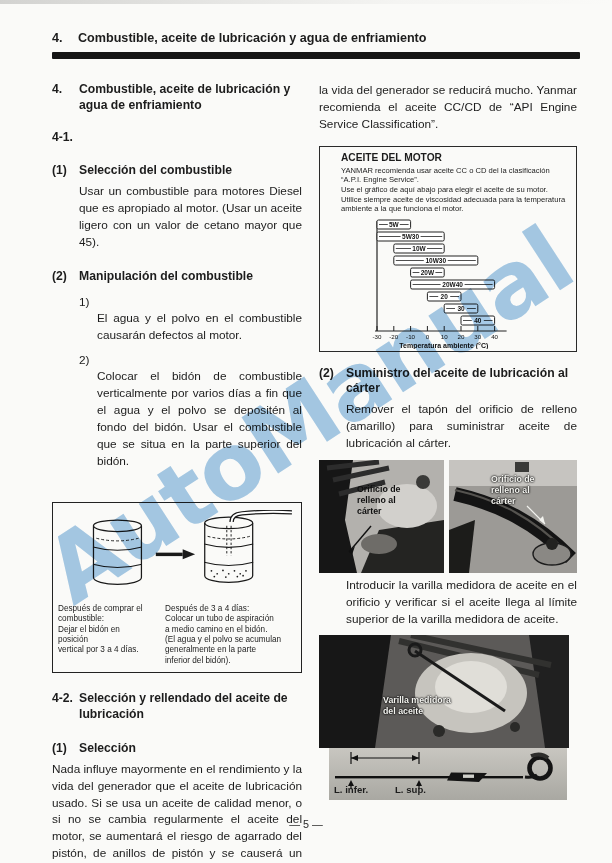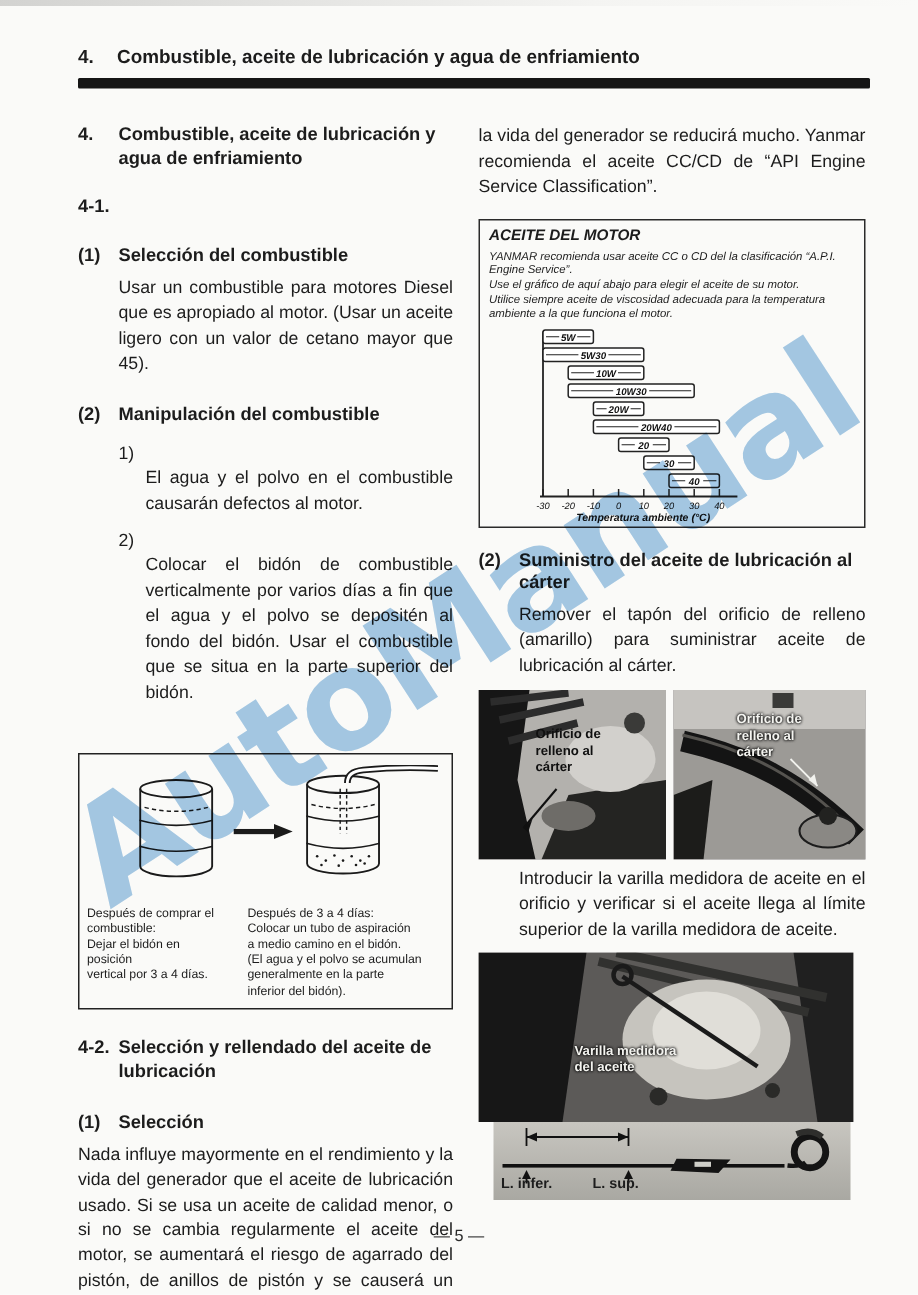--- a/index.html
+++ b/index.html
@@ -35,21 +35,21 @@
   .body{font-size:11.8px;line-height:16.9px;margin:4px 0 0 0;}
   .indent{margin-left:27px;}
   .just{text-align:justify;}
   .listitem{display:flex;margin-left:27px;margin-top:9px;}
   .li-num{width:18px;flex:none;font-size:11.8px;line-height:16.9px;}
   .li-text{flex:1;margin:0;}
   .figure-box{border:1.5px solid #222;margin-top:32px;padding:7px 3px 6px 5px;box-sizing:border-box;width:100%;}
   .fig-captions{display:flex;gap:5px;margin-top:2px;font-size:8.2px;line-height:10.4px;white-space:pre-line;}
   .fig-cap-l{width:102px;flex:none;}
   .fig-cap-r{flex:1;}
-  .chart-box{border:1.2px solid #2a2a2a;margin-top:13px;padding:5px 5px 2px 6px;box-sizing:border-box;width:100%;font-style:italic;}
+  .chart-box{border:1.2px solid #2a2a2a;margin-top:13px;padding:5px 5px 2px 21px;box-sizing:border-box;width:100%;}
   .chart-title{font-weight:bold;font-size:10.2px;line-height:12px;}
   .chart-notes{font-size:7.6px;line-height:9.6px;margin-top:2px;}
   .chart-svg{display:block;margin-top:3px;}
   .photo{position:relative;overflow:hidden;background:#8a8886;}
   .photo-row{display:flex;gap:5px;margin-top:8px;}
   .photo-a{width:125px;height:113px;}
   .photo-b{width:128px;height:113px;}
   .photo-big{width:250px;height:113px;margin-top:7px;}
   .photo-dip{width:238px;height:52px;margin-left:10px;background:linear-gradient(to bottom,#c8c6c0,#a9a8a2);}
   .photo-label{position:absolute;font-size:8.8px;line-height:11px;white-space:pre-line;font-weight:bold;}

